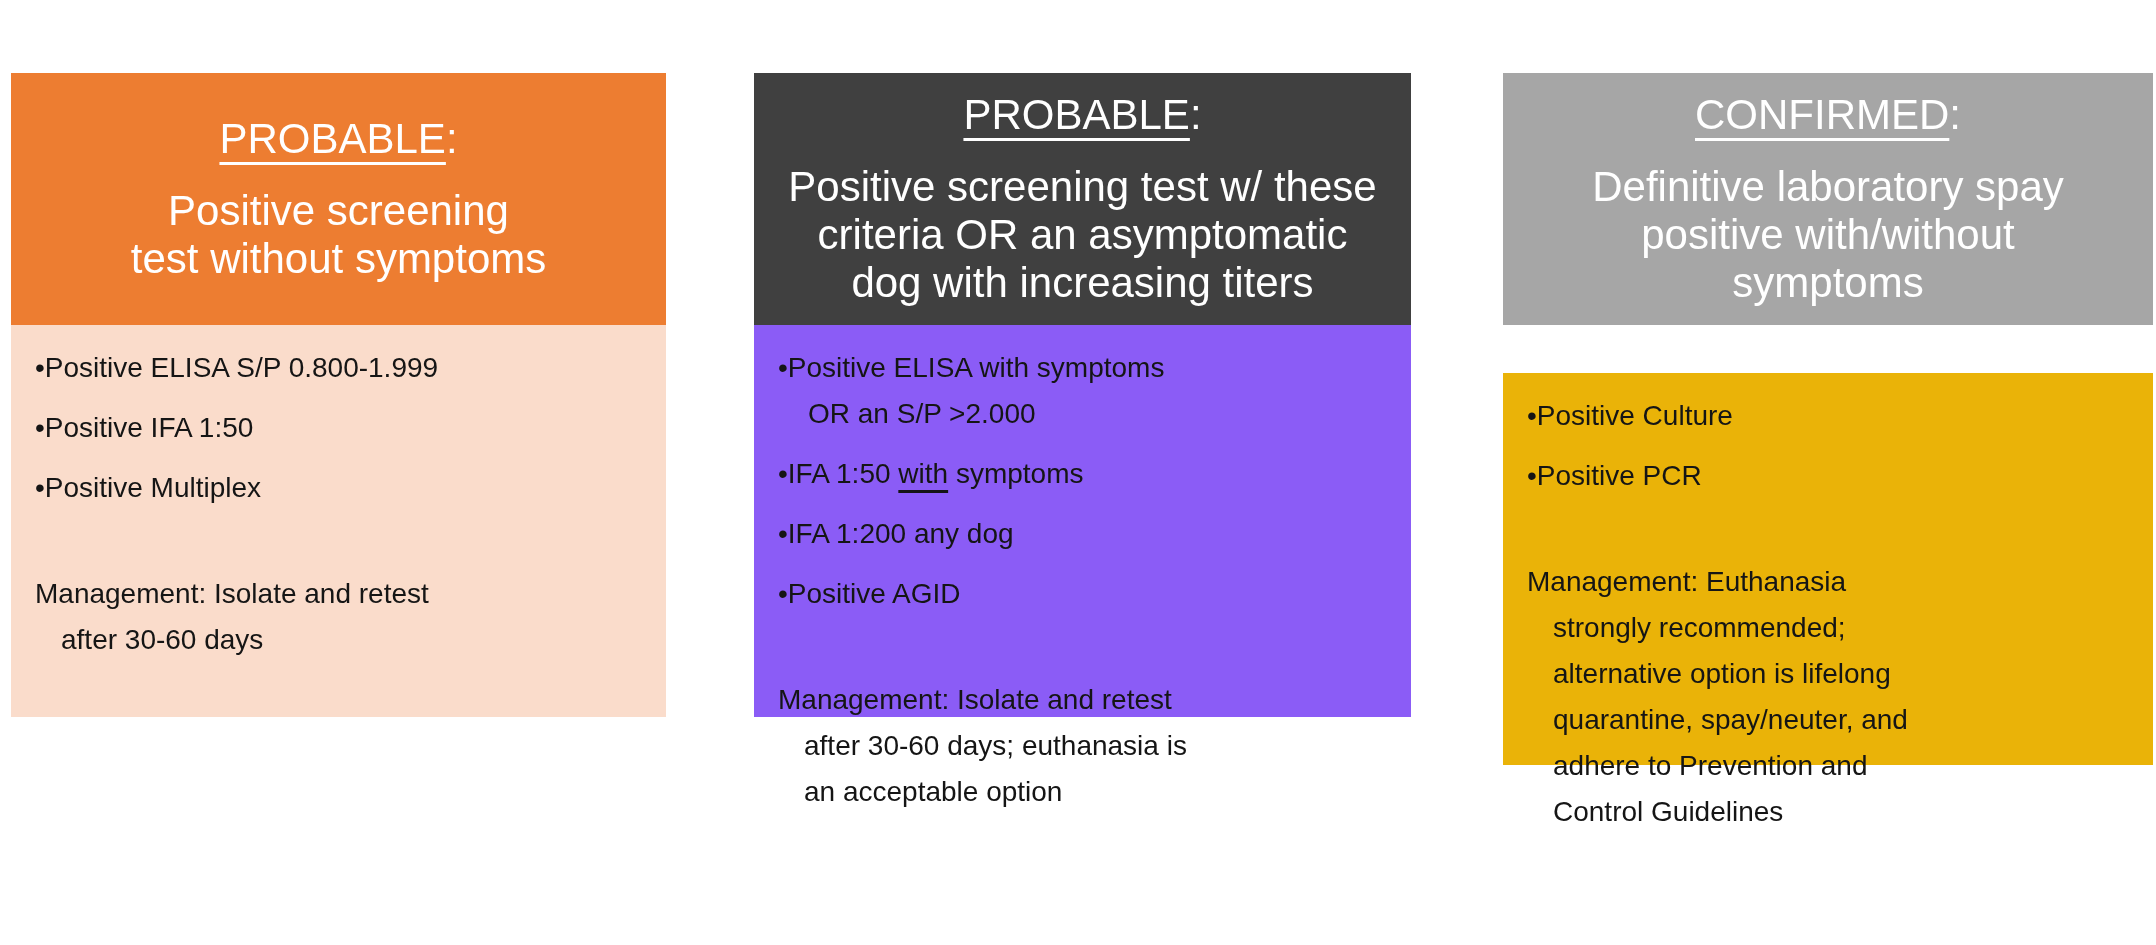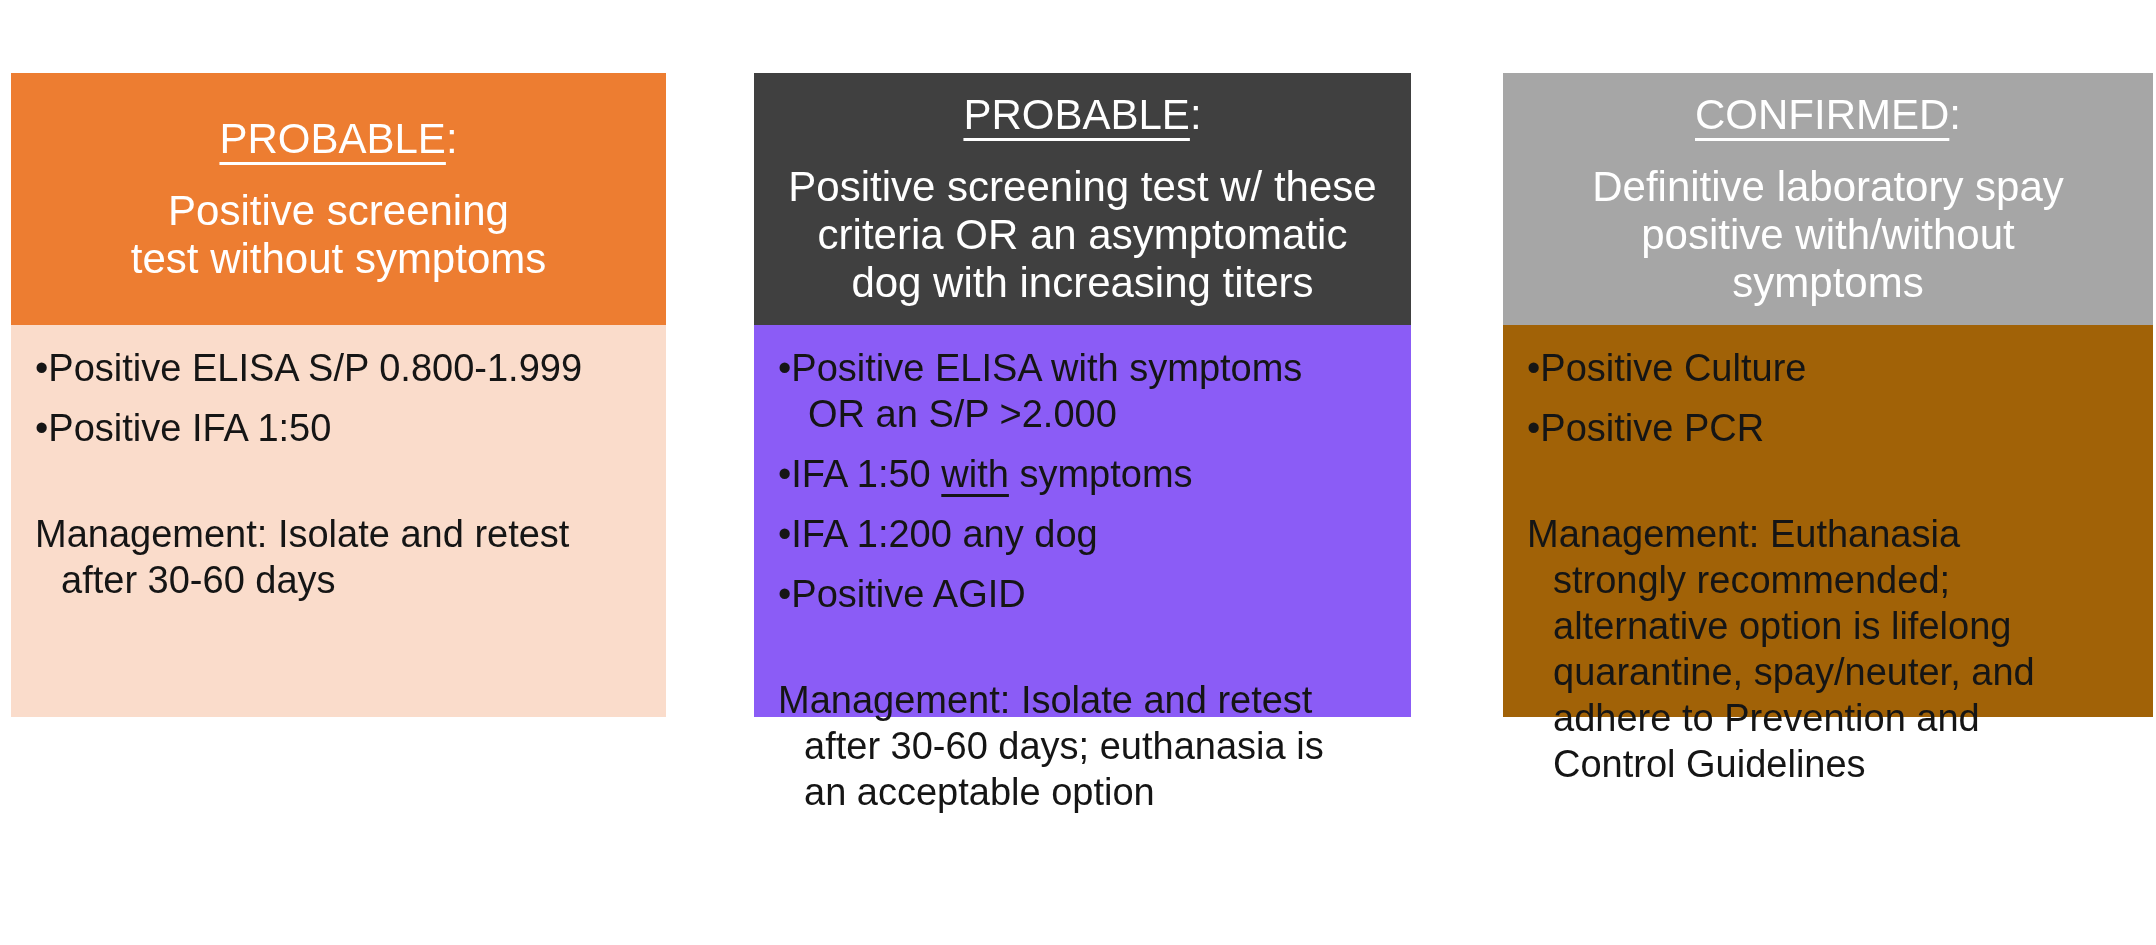--- a/index.html
+++ b/index.html
@@ -46,21 +46,21 @@
   .card-subtitle {
     font-size: 42px;
     line-height: 48px;
     white-space: pre-line;
   }
 
   .card-body {
     height: 392px;
     padding: 20px 12px 0 24px;
     color: #151515;
-    font-size: 38px;
+    font-size: 28px;
     line-height: 46px;
   }
   .criteria-item {
     white-space: pre-line;
     padding-left: 30px;
     text-indent: -30px;
     margin-bottom: 14px;
   }
   .u2 {
     text-decoration: underline;
@@ -83,20 +83,21 @@
     <section class="card">
       <header class="card-header" style="background: rgb(237, 125, 49);">
         <div class="card-title"><span class="u">PROBABLE</span><span>:</span></div>
         <div class="card-subtitle">Positive screening
 test without symptoms</div>
       </header>
       <div class="card-body" style="background: rgb(250, 220, 203);">
         <div class="criteria-list">
           <div class="criteria-item">•Positive ELISA S/P 0.800-1.999</div>
           <div class="criteria-item">•Positive IFA 1:50</div>
+          <div class="criteria-item">•Positive Multiplex</div>
         </div>
         <p class="management">Management: Isolate and retest
 after 30-60 days</p>
       </div>
     </section>
 
     <section class="card">
       <header class="card-header" style="background: #404040;">
         <div class="card-title"><span class="u">PROBABLE</span><span>:</span></div>
         <div class="card-subtitle">Positive screening test w/ these
@@ -117,21 +118,21 @@
       </div>
     </section>
 
     <section class="card">
       <header class="card-header" style="background: rgb(166, 166, 166);">
         <div class="card-title"><span class="u">CONFIRMED</span><span>:</span></div>
         <div class="card-subtitle">Definitive laboratory spay
 positive with/without
 symptoms</div>
       </header>
-      <div class="card-body" style="background: #a16207;">
+      <div class="card-body" style="background: #eab308; margin-top: 48px;">
         <div class="criteria-list">
           <div class="criteria-item">•Positive Culture</div>
           <div class="criteria-item">•Positive PCR</div>
         </div>
         <p class="management">Management: Euthanasia
 strongly recommended;
 alternative option is lifelong
 quarantine, spay/neuter, and
 adhere to Prevention and
 Control Guidelines</p>

